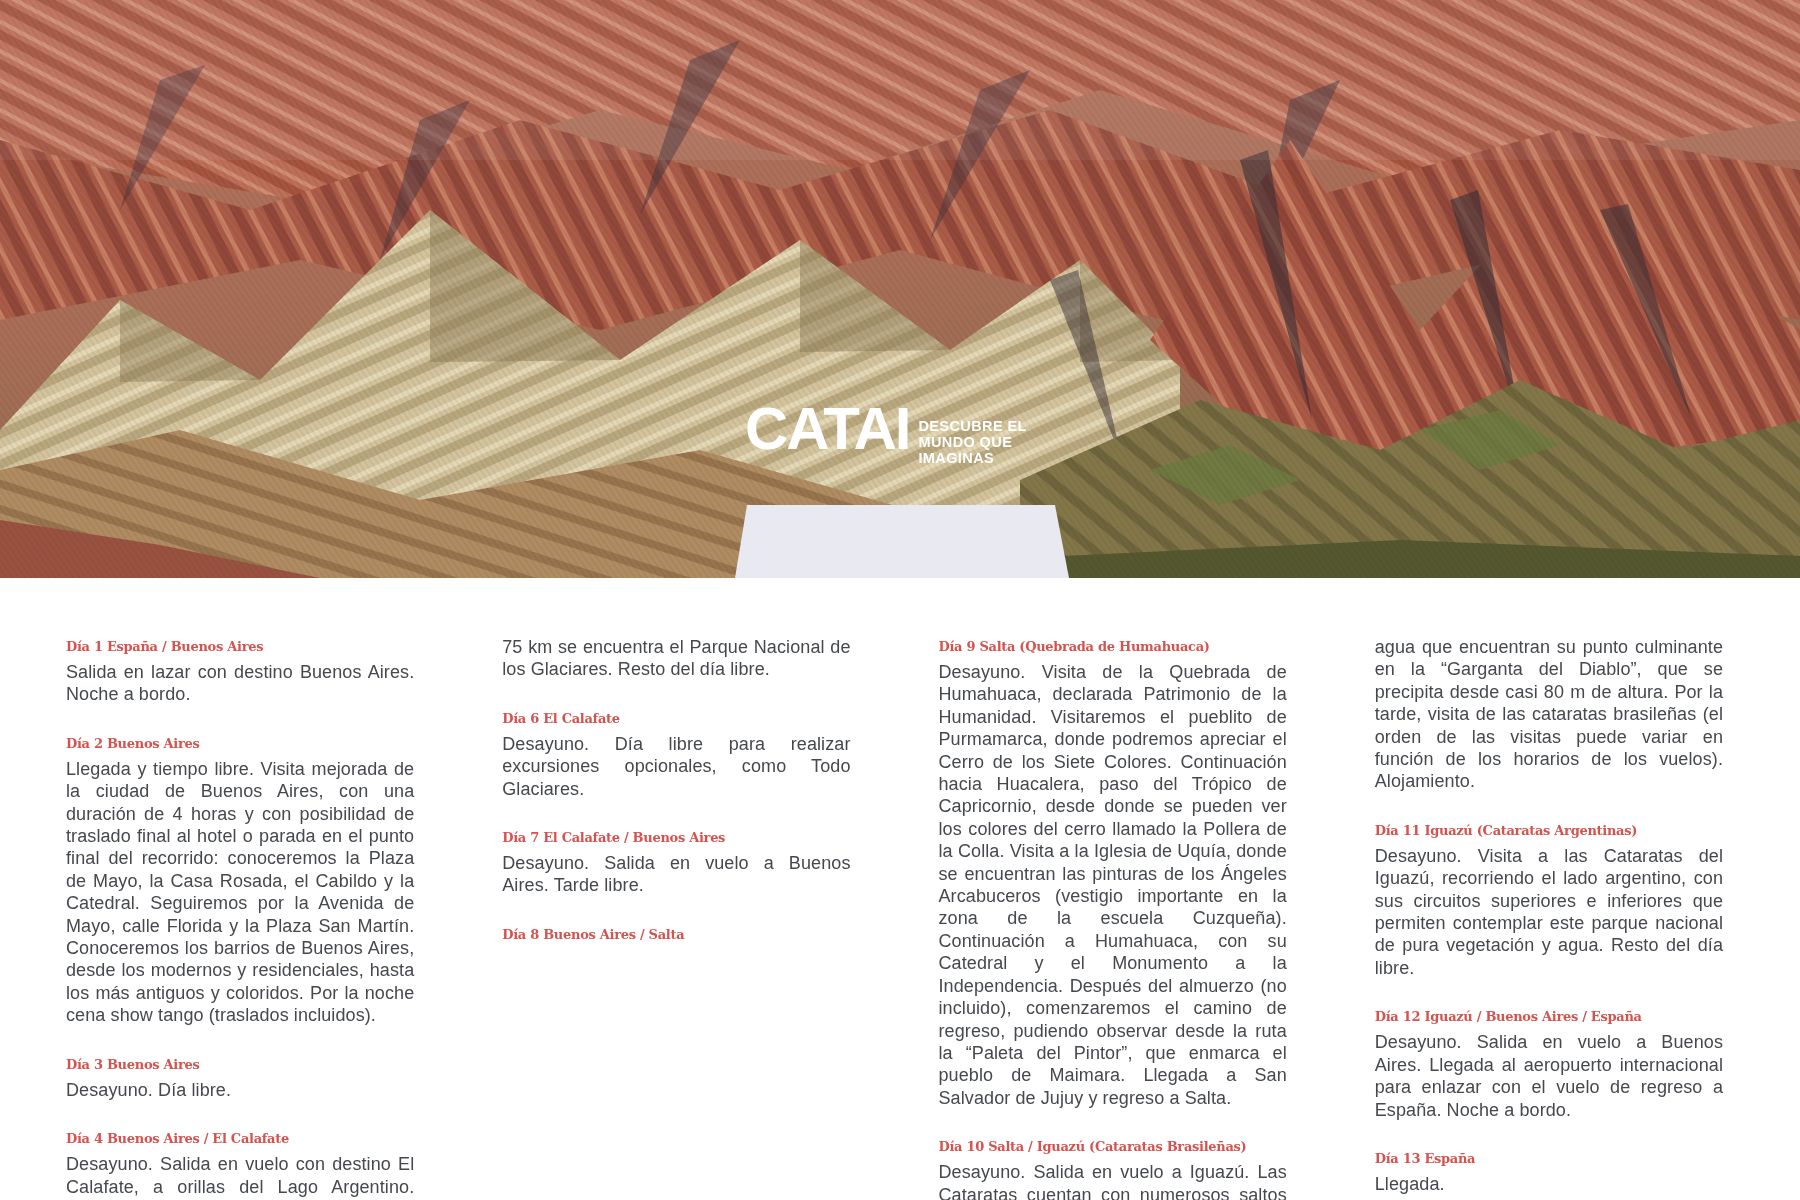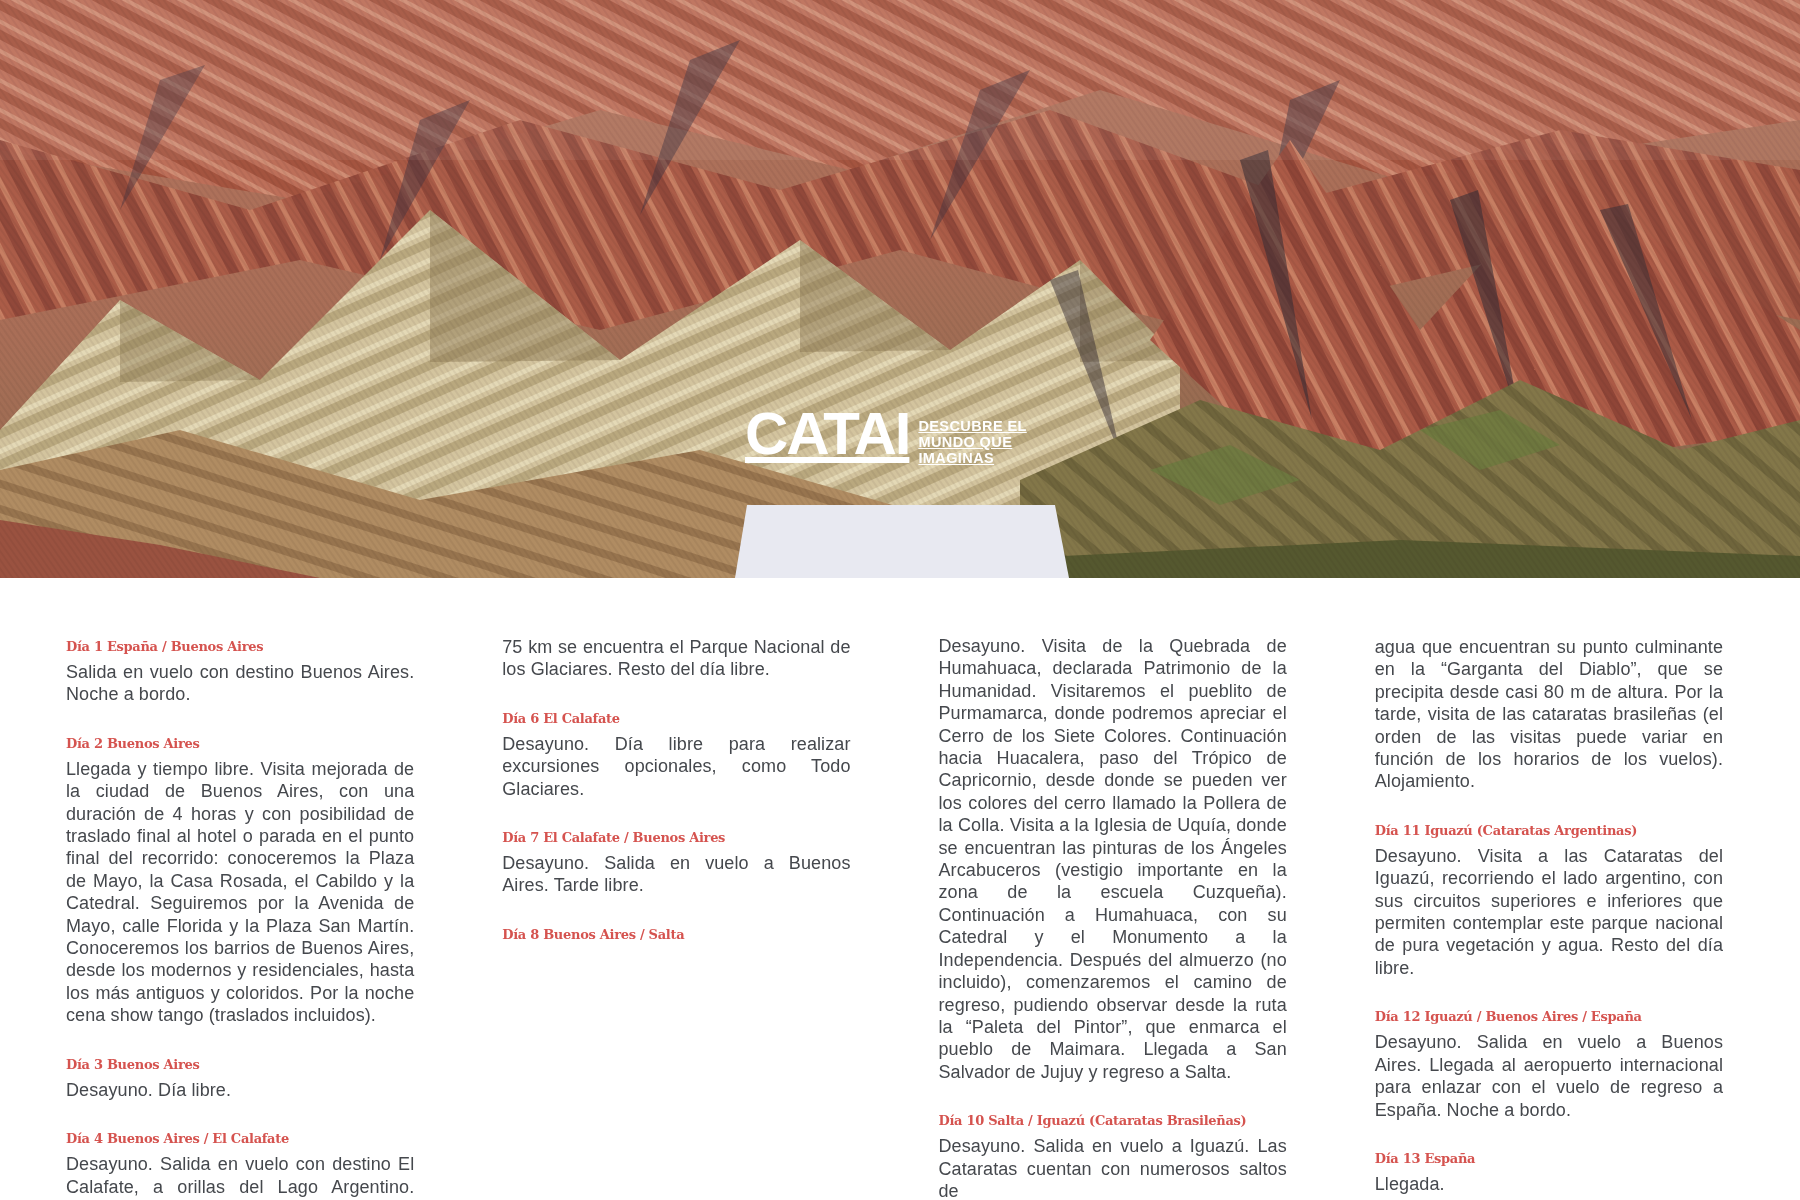--- a/index.html
+++ b/index.html
@@ -9,21 +9,21 @@
     --c-logo:#ffffff;
   }
   *{margin:0;padding:0;box-sizing:border-box;}
   html,body{width:1800px;height:1200px;background:#fff;overflow:hidden;}
   body{font-family:"Liberation Sans",sans-serif;}
 
   
   .hero{position:relative;width:1800px;height:578px;overflow:hidden;background:#a96e57;}
   .hero svg{display:block;width:1800px;height:578px;}
 
-  .logo{position:absolute;left:745px;top:401px;display:flex;align-items:center;color:var(--c-logo);text-decoration:underline;}
+  .logo{position:absolute;left:745px;top:401px;display:flex;align-items:flex-start;color:var(--c-logo);}
   .logo-word{font-weight:700;font-size:60px;line-height:56px;letter-spacing:-2px;font-family:"Liberation Sans",sans-serif;}
   .logo-tagline{margin-left:9px;margin-top:17px;font-weight:700;font-size:14.5px;line-height:16px;letter-spacing:.4px;font-family:"Liberation Sans",sans-serif;}
   .logo-tagline span{display:block;}
 
   .cut-tab{position:absolute;left:735px;bottom:0;width:334px;height:73px;
     background:var(--c-trapezoid);
     clip-path:polygon(12px 0px,320px 0px,334px 73px,0px 73px);}
 
   
   .content{padding:57px 77px 0 66px;}
@@ -121,37 +121,38 @@
     </span>
   </div>
 
   <div class="cut-tab"></div>
 </div>
 
 <div class="content">
   <div class="grid">
       <div class="col">
         <h3 class="day-heading">Día 1 España / Buenos Aires</h3>
-        <p class="day-body">Salida en vuelo con destino Buenos Aires. No­che a bordo.</p>
+        <p class="day-body">Salida en lazar con destino Buenos Aires. No­che a bordo.</p>
         <h3 class="day-heading">Día 2 Buenos Aires</h3>
         <p class="day-body">Llegada y tiempo libre. Visita mejorada de la ciudad de Buenos Aires, con una duración de 4 horas y con posibilidad de traslado final al hotel o parada en el punto final del recorrido: conoceremos la Plaza de Mayo, la Casa Rosa­da, el Cabildo y la Catedral. Seguiremos por la Avenida de Mayo, calle Florida y la Plaza San Martín. Conoceremos los barrios de Bue­nos Aires, desde los modernos y residenciales, hasta los más antiguos y coloridos. Por la no­che cena show tango (traslados incluidos).</p>
         <h3 class="day-heading">Día 3 Buenos Aires</h3>
         <p class="day-body">Desayuno. Día libre.</p>
         <h3 class="day-heading">Día 4 Buenos Aires / El Calafate</h3>
         <p class="day-body">Desayuno. Salida en vuelo con destino El Ca­lafate, a orillas del Lago Argentino. Situado a</p>
       </div>
       <div class="col">
         <p class="day-body continuation">75 km se encuentra el Parque Nacional de los Glaciares. Resto del día libre.</p>
         <h3 class="day-heading">Día 6 El Calafate</h3>
         <p class="day-body">Desayuno. Día libre para realizar excursiones opcionales, como Todo Glaciares.</p>
         <h3 class="day-heading">Día 7 El Calafate / Buenos Aires</h3>
         <p class="day-body">Desayuno. Salida en vuelo a Buenos Aires. Tarde libre.</p>
         <h3 class="day-heading">Día 8 Buenos Aires / Salta</h3>
       </div>
       <div class="col">
+        <h3 class="day-heading">Día 9 Salta (Quebrada de Humahuaca)</h3>
         <p class="day-body">Desayuno. Visita de la Quebrada de Huma­huaca, declarada Patrimonio de la Humani­dad. Visitaremos el pueblito de Purmamar­ca, donde podremos apreciar el Cerro de los Siete Colores. Continuación hacia Huacalera, paso del Trópico de Capricornio, desde donde se pueden ver los colores del cerro llamado la Pollera de la Colla. Visita a la Iglesia de Uquía, donde se encuentran las pinturas de los Án­geles Arcabuceros (vestigio importante en la zona de la escuela Cuzqueña). Continuación a Humahuaca, con su Catedral y el Monumento a la Independencia. Después del almuerzo (no incluido), comenzaremos el camino de regre­so, pudiendo observar desde la ruta la “Paleta del Pintor”, que enmarca el pueblo de Maima­ra. Llegada a San Salvador de Jujuy y regreso a Salta.</p>
         <h3 class="day-heading">Día 10 Salta / Iguazú (Cataratas Brasileñas)</h3>
         <p class="day-body">Desayuno. Salida en vuelo a Iguazú. Las Ca­taratas cuentan con numerosos saltos de</p>
       </div>
       <div class="col">
         <p class="day-body continuation">agua que encuentran su punto culminante en la “Garganta del Diablo”, que se precipita des­de casi 80 m de altura. Por la tarde, visita de las cataratas brasileñas (el orden de las visitas puede variar en función de los horarios de los vuelos). Alojamiento.</p>
         <h3 class="day-heading">Día 11 Iguazú (Cataratas Argentinas)</h3>
         <p class="day-body">Desayuno. Visita a las Cataratas del Iguazú, recorriendo el lado argentino, con sus circuitos superiores e inferiores que permiten contem­plar este parque nacional de pura vegetación y agua. Resto del día libre.</p>
         <h3 class="day-heading">Día 12 Iguazú / Buenos Aires / España</h3>
         <p class="day-body">Desayuno. Salida en vuelo a Buenos Aires. Llegada al aeropuerto internacional para en­lazar con el vuelo de regreso a España. Noche a bordo.</p>

